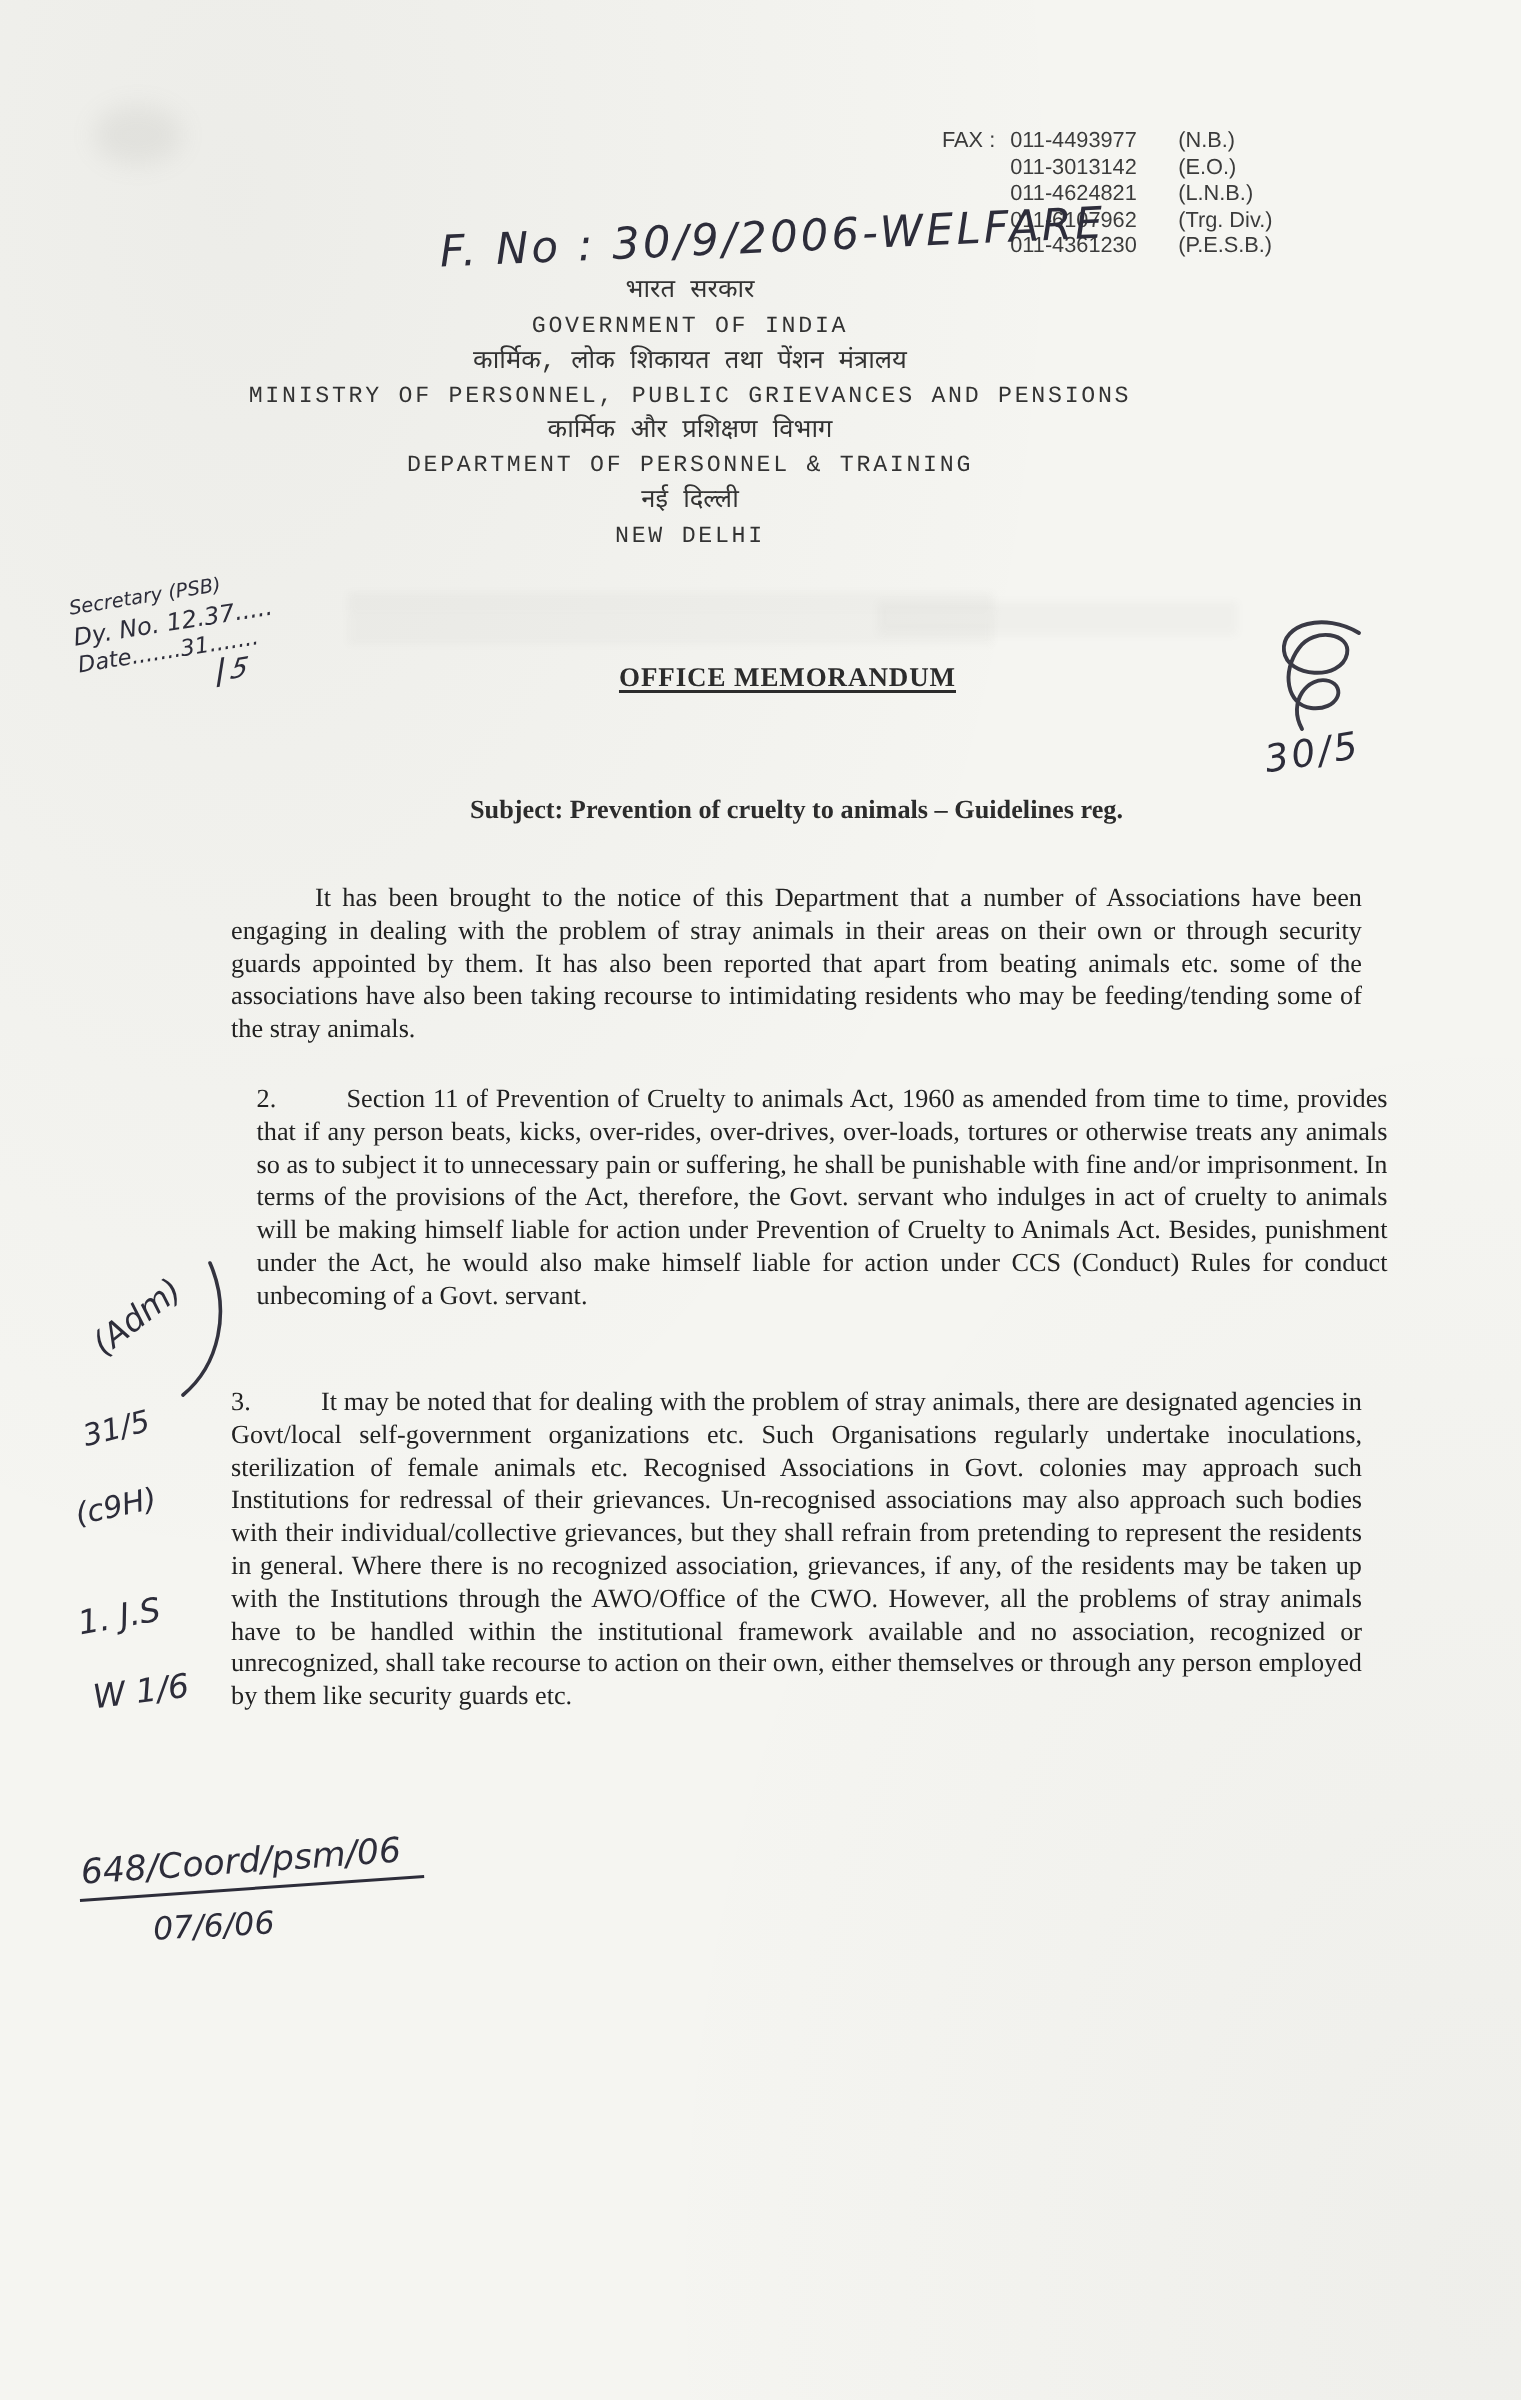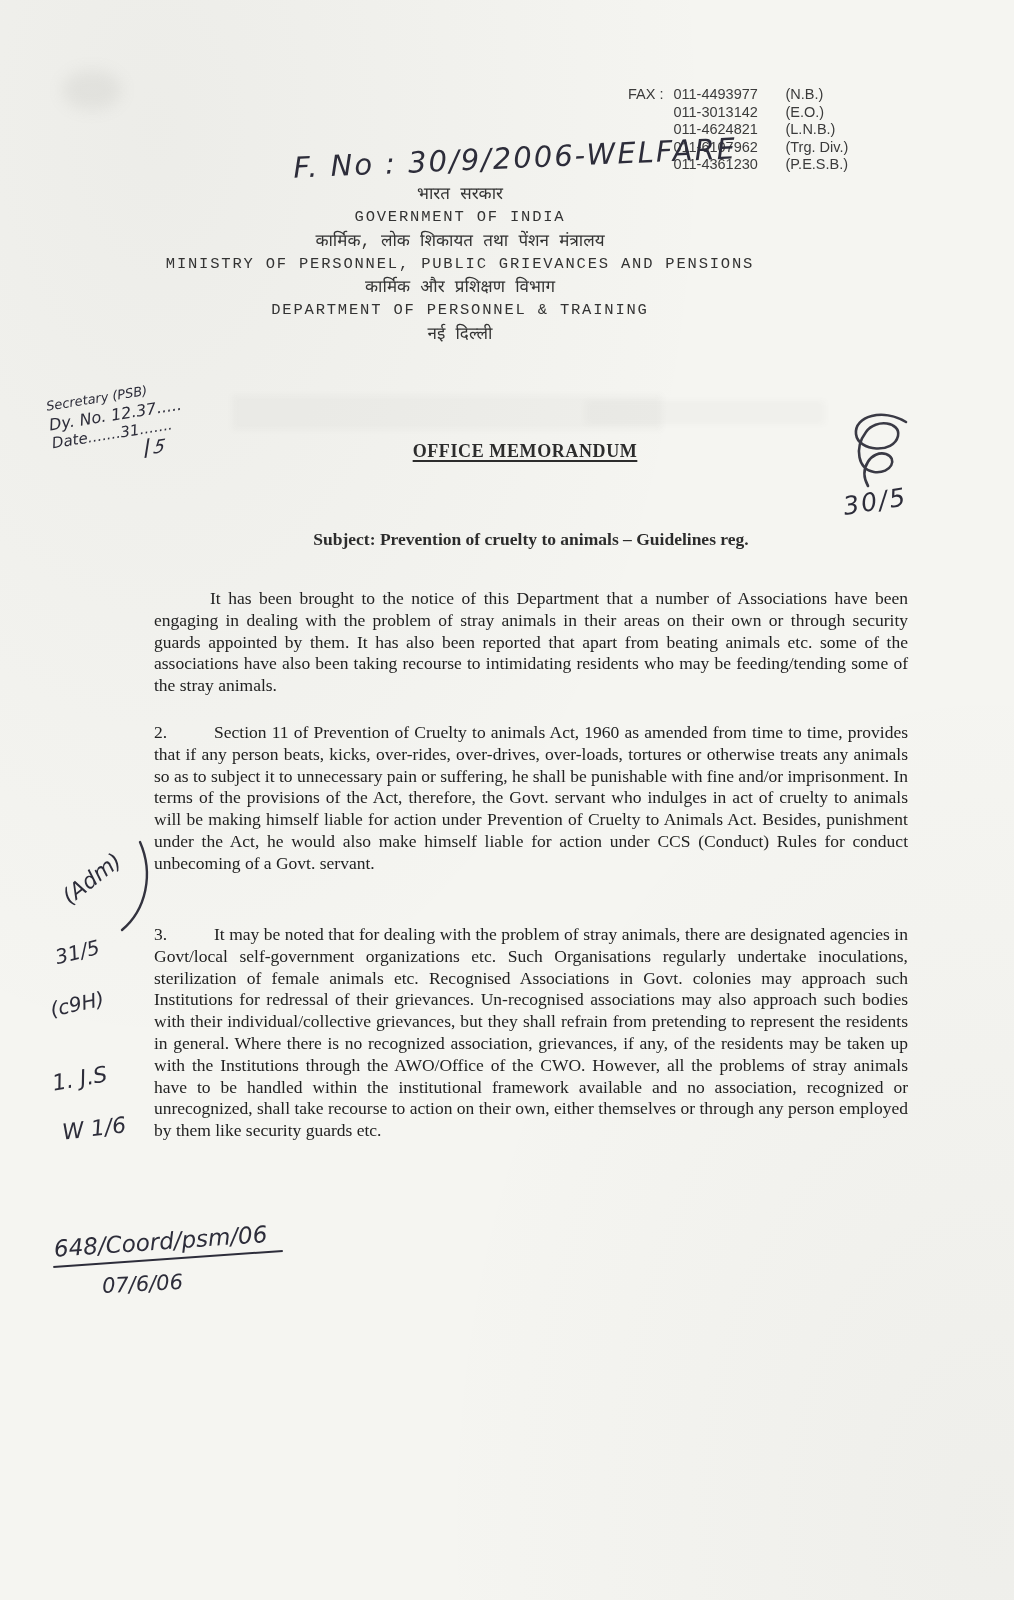--- a/index.html
+++ b/index.html
@@ -92,21 +92,21 @@
     text-align:center; font-weight:bold; font-size:17.5px;
   }
 
   
   .body-para{
     position:absolute; left:154px; width:754px;
     text-align:justify;
     font-size:17.5px; line-height:21.8px; color:#222;
   }
   .para1{ top:588px; text-indent:56px; }
-  .para2{ top:722px; }
+  .para2{ top:722px;margin-left:17px; }
   .para3{ top:924px; }
   .pnum{ display:inline-block; width:60px; }
 
   
   .mnote{ position:absolute; white-space:nowrap; }
   .mn0{ top:866px; left:58px;  font-size:22px; transform:rotate(-38deg); }
   .mn1{ top:940px; left:55px;  font-size:20px; transform:rotate(-14deg); }
   .mn2{ top:992px; left:50px;  font-size:20px; transform:rotate(-12deg); }
   .mn3{ top:1066px; left:52px; font-size:22px; transform:rotate(-10deg); }
   .mn4{ top:1116px; left:62px; font-size:22px; transform:rotate(-7deg); }
@@ -171,20 +171,21 @@
   <div class="hw hw-fileno">F. No : 30/9/2006-WELFARE</div>
 
   <div class="letterhead">
     <div class="lh-hi">भारत सरकार</div>
     <div class="lh-en">GOVERNMENT OF INDIA</div>
     <div class="lh-hi">कार्मिक, लोक शिकायत तथा पेंशन मंत्रालय</div>
     <div class="lh-en">MINISTRY OF PERSONNEL, PUBLIC GRIEVANCES AND PENSIONS</div>
     <div class="lh-hi">कार्मिक और प्रशिक्षण विभाग</div>
     <div class="lh-en">DEPARTMENT OF PERSONNEL &amp; TRAINING</div>
     <div class="lh-hi">नई दिल्ली</div>
+    <div class="lh-en">NEW DELHI</div>
   </div>
 
 
   <div class="hw stamp">
     <div class="l0">Secretary (PSB)</div>
     <div class="l1">Dy. No. 12.37.....</div>
     <div class="l2">Date.......31.......</div>
     <div class="l3">5</div>
   </div>
 

